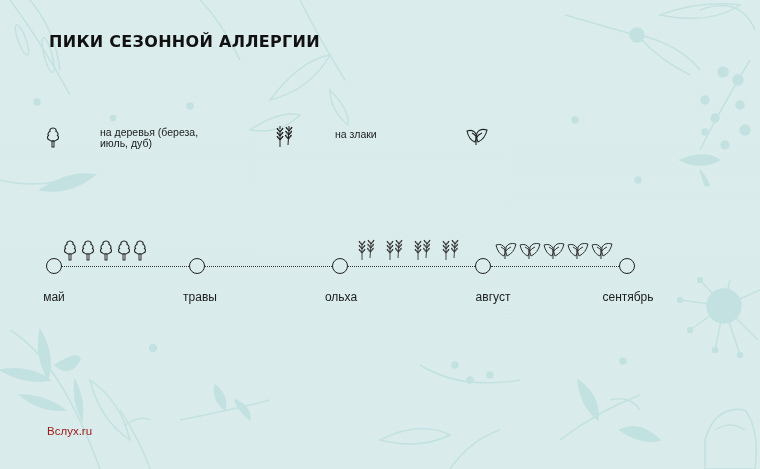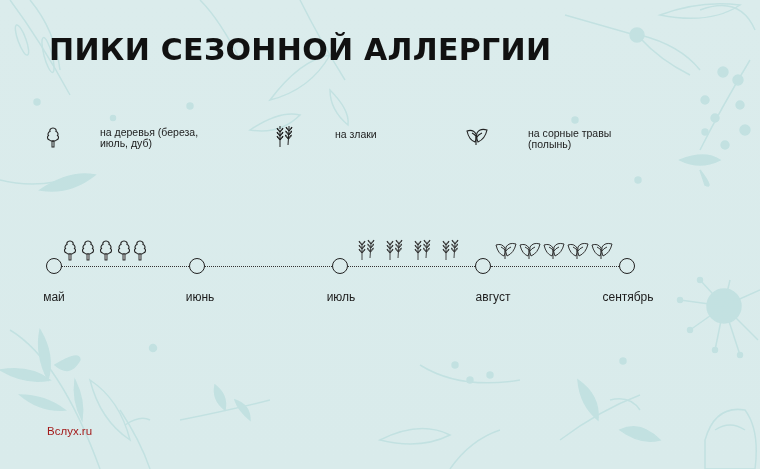--- a/index.html
+++ b/index.html
@@ -1,19 +1,19 @@
 <!DOCTYPE html>
 <html><head>
   <meta charset="utf-8">
   <style>
     * { margin: 0; padding: 0; box-sizing: border-box; }
     body { width: 760px; height: 469px; overflow: hidden; background: #dcecec; font-family: "DejaVu Sans", sans-serif; }
     .canvas { position: relative; width: 760px; height: 469px; background: linear-gradient(180deg, #dbecec 0%, #d9ebeb 100%); overflow: hidden; }
     .deco { position: absolute; left: 0; top: 0; width: 760px; height: 469px; pointer-events: none; }
-    .title { position: absolute; left: 49px; top: 32px; font-family: "DejaVu Sans", sans-serif; font-weight: bold; font-size: 30px; letter-spacing: 0.3px; color: #111; white-space: nowrap; }
+    .title { position: absolute; left: 49px; top: 32px; font-family: "DejaVu Sans", sans-serif; font-weight: bold; font-size: 16px; letter-spacing: 0.3px; color: #111; white-space: nowrap; }
     .legend-item { position: absolute; display: flex; align-items: flex-start; gap: 4px; }
     .legend-item .lbl { font-family: "Liberation Sans", sans-serif; font-size: 10.5px; line-height: 11px; color: #1c1c1c; }
     .legend-item .lbl span { display: block; padding-left: 36px; }
     .timeline { position: absolute; left: 0; top: 0; width: 760px; height: 469px; text-decoration: underline; }
     .month { position: absolute; top: 290px; font-family: "Liberation Sans", sans-serif; font-size: 12px; color: #1c1c1c; transform: translateX(-50%); white-space: nowrap; }
     .node { position: absolute; width: 16px; height: 16px; border: 1.6px solid #222; border-radius: 50%; background: #dbecec; top: 258px; transform: translateX(-50%); }
     .dots { position: absolute; top: 266px; height: 0; border-top: 1.5px dotted #333; }
     .brand { position: absolute; left: 47px; top: 425px; font-family: "Liberation Sans", sans-serif; font-weight: normal; font-size: 11.5px; color: #a31a1a; }
   </style>
 </head>
@@ -153,41 +153,37 @@
 
   <div class="legend-item" style="left:466px; top:128px;">
     <svg width="22" height="18" viewBox="0 0 22 18">
       <g fill="none" stroke="#222" stroke-width="1.1">
         <path d="M1 3 Q7 1 10 6 Q11 11 9 14 Q3 12 1 3Z"></path>
         <path d="M21 2 Q14 0 11 5 Q10 10 12 14 Q19 11 21 2Z"></path>
         <path d="M10 17 L10 8 Q8 6 6 5"></path>
         <path d="M10 10 Q13 6 16 5"></path>
       </g>
     </svg>
-    <div class="lbl">
-      <span>на сорные травы</span>
-      <span>(полынь)</span>
-    </div>
   </div>
 
   <div class="timeline">
     <div class="dots" style="left:62px; width:127px;"></div>
     <div class="dots" style="left:205px; width:127px;"></div>
     <div class="dots" style="left:348px; width:127px;"></div>
     <div class="dots" style="left:491px; width:128px;"></div>
 
     <div class="node" style="left:54px;"></div>
     <div class="node" style="left:197px;"></div>
     <div class="node" style="left:340px;"></div>
     <div class="node" style="left:483px;"></div>
     <div class="node" style="left:627px;"></div>
 
     <div class="month" style="left:54px;">май</div>
-    <div class="month" style="left:200px;">июнь</div>
-    <div class="month" style="left:341px;">июль</div>
+    <div class="month" style="left:200px;">травы</div>
+    <div class="month" style="left:341px;">ольха</div>
     <div class="month" style="left:485px;margin-left:8px;">август</div>
     <div class="month" style="left:628px;">сентябрь</div>
 
     <svg style="position:absolute; left:63px; top:239px;" width="84" height="24" viewBox="0 0 84 24">
       <defs>
         <g id="tree">
           <path d="M7 1 C4 1 3.5 3.5 4 4.5 C2 5 1.5 7.5 2.5 8.5 C1 9.5 1 12.5 3.5 13 C4.5 14.5 9.5 14.5 10.5 13 C13 12.5 13 9.5 11.5 8.5 C12.5 7.5 12 5 10 4.5 C10.5 3.5 10 1 7 1Z" fill="none" stroke="#222" stroke-width="1.1"></path>
           <rect x="6" y="14" width="2" height="6" fill="#ddd" stroke="#222" stroke-width="0.9"></rect>
         </g>
       </defs>

